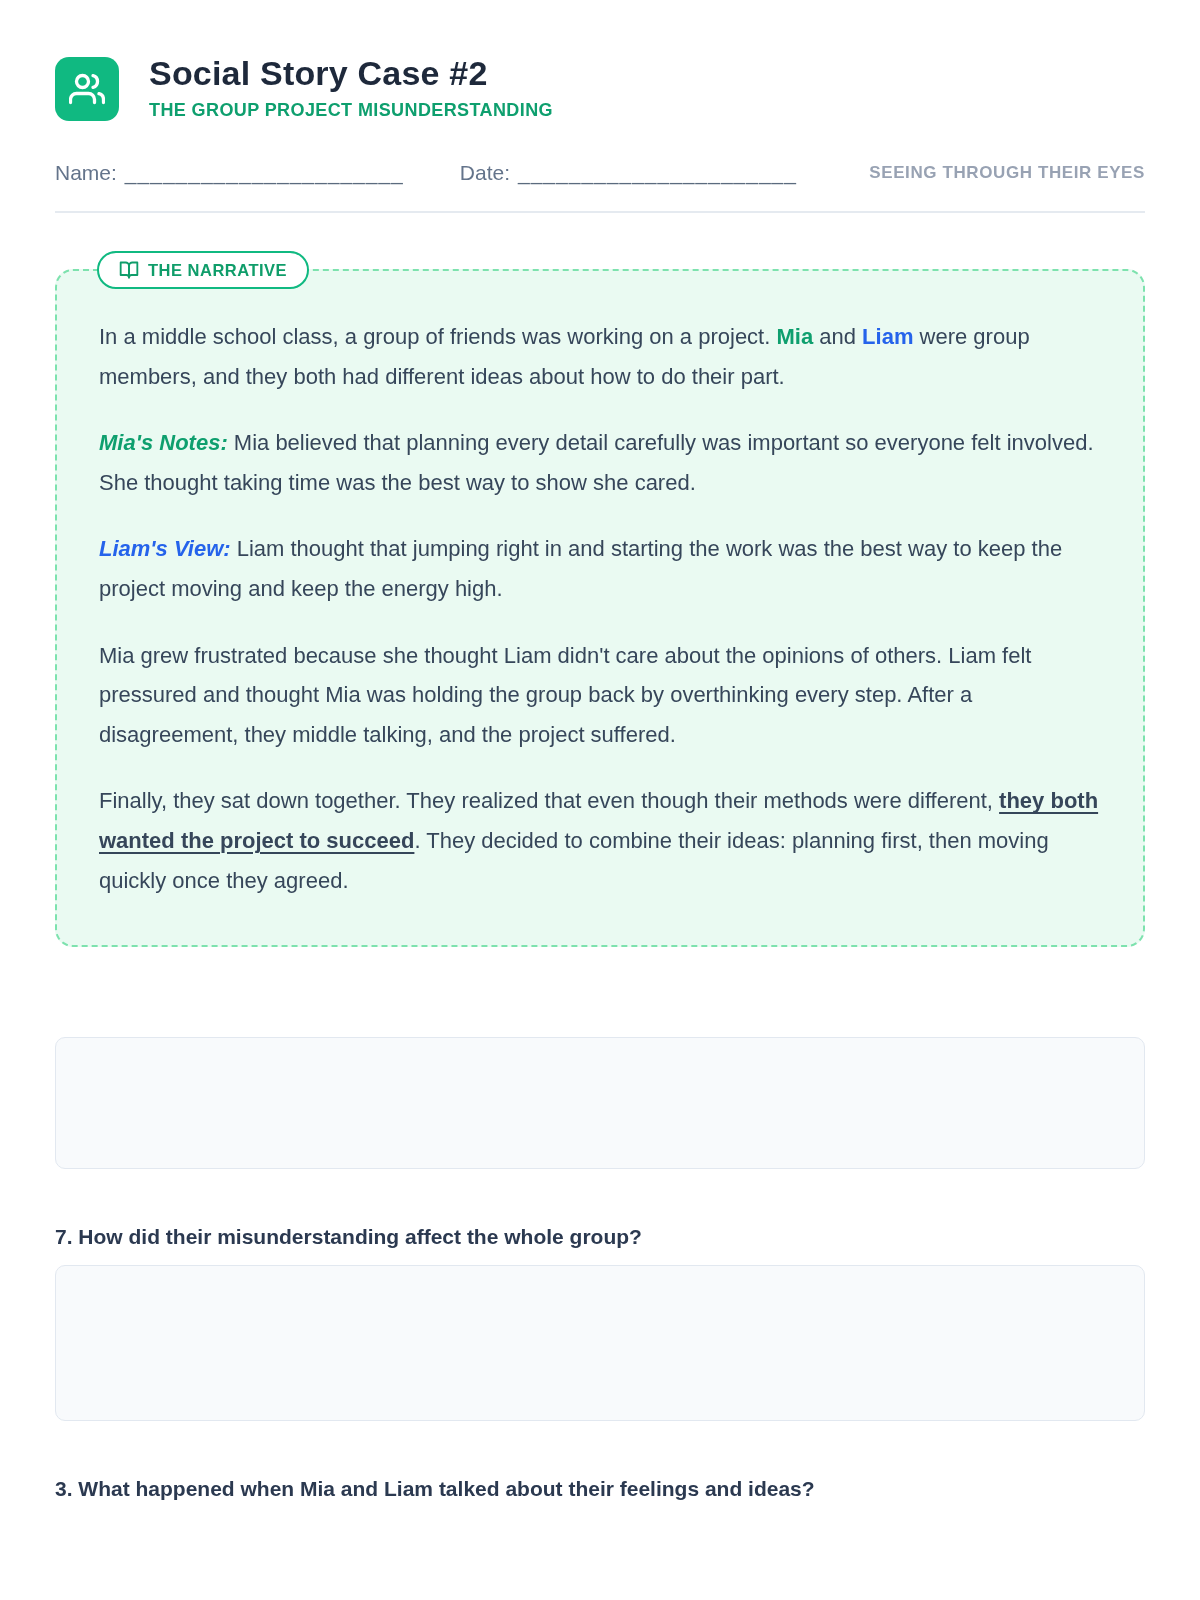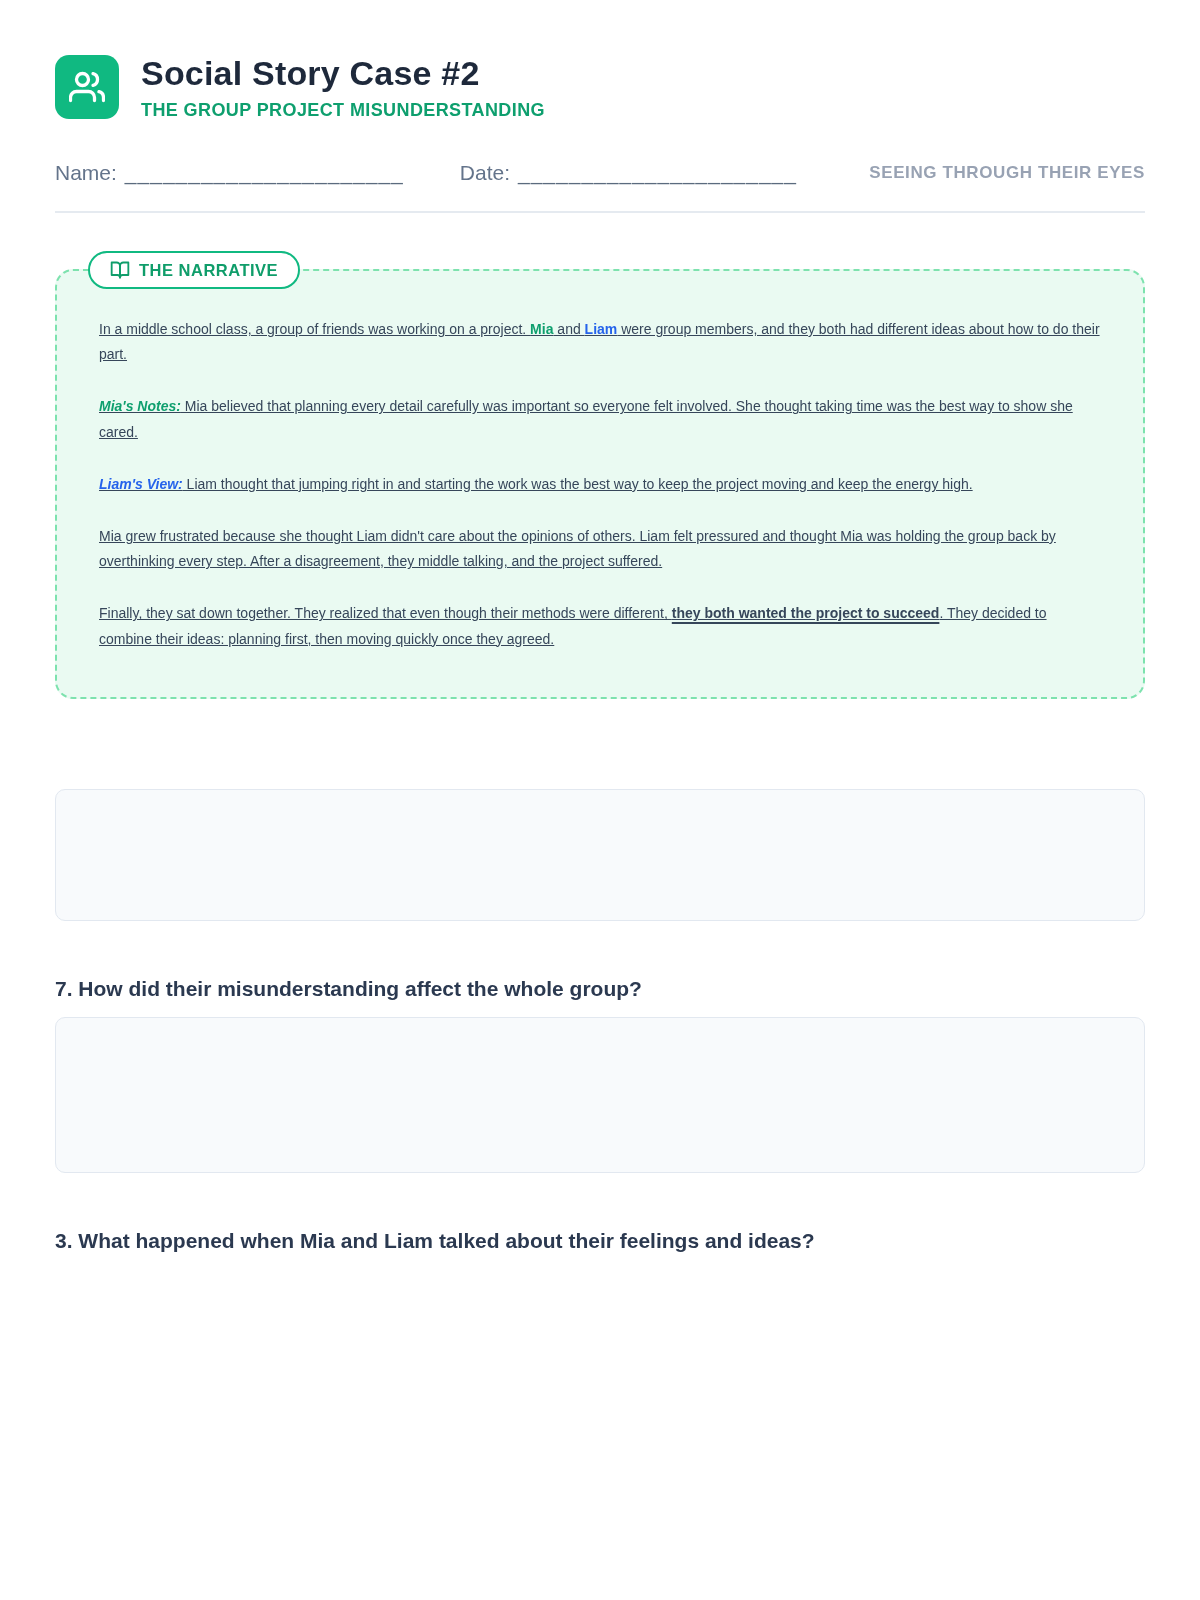--- a/index.html
+++ b/index.html
@@ -17,21 +17,21 @@
   }
   *{box-sizing:border-box;}
   html,body{margin:0;padding:0;}
   body{
     width:1200px;height:1600px;overflow:hidden;background:#ffffff;
     font-family:"Liberation Sans", sans-serif;color:var(--body);
   }
   .page{padding:0 55px;}
 
   
-  .header-row{margin-top:52px;display:flex;align-items:center;gap:22px;}
+  .header-row{margin-top:52px;display:flex;align-items:flex-end;gap:30px;}
   .app-icon{
     width:64px;height:64px;border-radius:14px;background:var(--accent);
     display:flex;align-items:center;justify-content:center;flex:0 0 auto;
   }
   .title-block{padding-top:2px;}
   .doc-title{margin:0;font-size:34px;font-weight:700;color:var(--ink);letter-spacing:.2px;}
   .doc-subtitle{margin:7px 0 0;font-size:18px;font-weight:600;color:var(--accent-dark);letter-spacing:.4px;}
 
   .meta-row{margin-top:40px;display:flex;align-items:center;font-size:21px;color:var(--muted);}
   .meta-label{color:var(--muted);}
@@ -40,25 +40,25 @@
   .tagline{margin-left:auto;font-size:17px;font-weight:700;color:var(--faint);letter-spacing:.6px;}
 
   .divider{border:none;border-top:2px solid #e5eaf0;margin:26px 0 0;}
 
   
   .narrative-box{
     position:relative;margin-top:56px;border:2px dashed var(--mint-border);
     background:var(--mint-bg);border-radius:18px;padding:46px 42px 18px;
   }
   .narrative-badge{
-    position:absolute;top:-20px;left:31px;display:flex;align-items:center;gap:9px;
+    position:absolute;top:-20px;left:40px;display:flex;align-items:center;gap:9px;
     background:#ffffff;border:2px solid var(--accent);border-radius:999px;
     padding:7px 20px;color:#0f9d6a;font-weight:700;font-size:16.5px;letter-spacing:.5px;
   }
-  .narrative-body p{margin:0 0 27px;font-size:14px;line-height:1.8;color:var(--body);text-decoration:underline;}
+  .narrative-body p{margin:0 0 27px;font-size:22px;line-height:1.8;color:var(--body);}
   .name-mia{color:var(--accent-dark);font-weight:700;}
   .name-liam{color:var(--blue);font-weight:700;}
   .view-label{font-weight:700;font-style:italic;}
   .view-label.mia{color:var(--accent-dark);}
   .view-label.liam{color:var(--blue);}
   .em-underline{
     font-weight:700;text-decoration:underline;
     text-decoration-thickness:2px;text-underline-offset:4px;
   }
 

